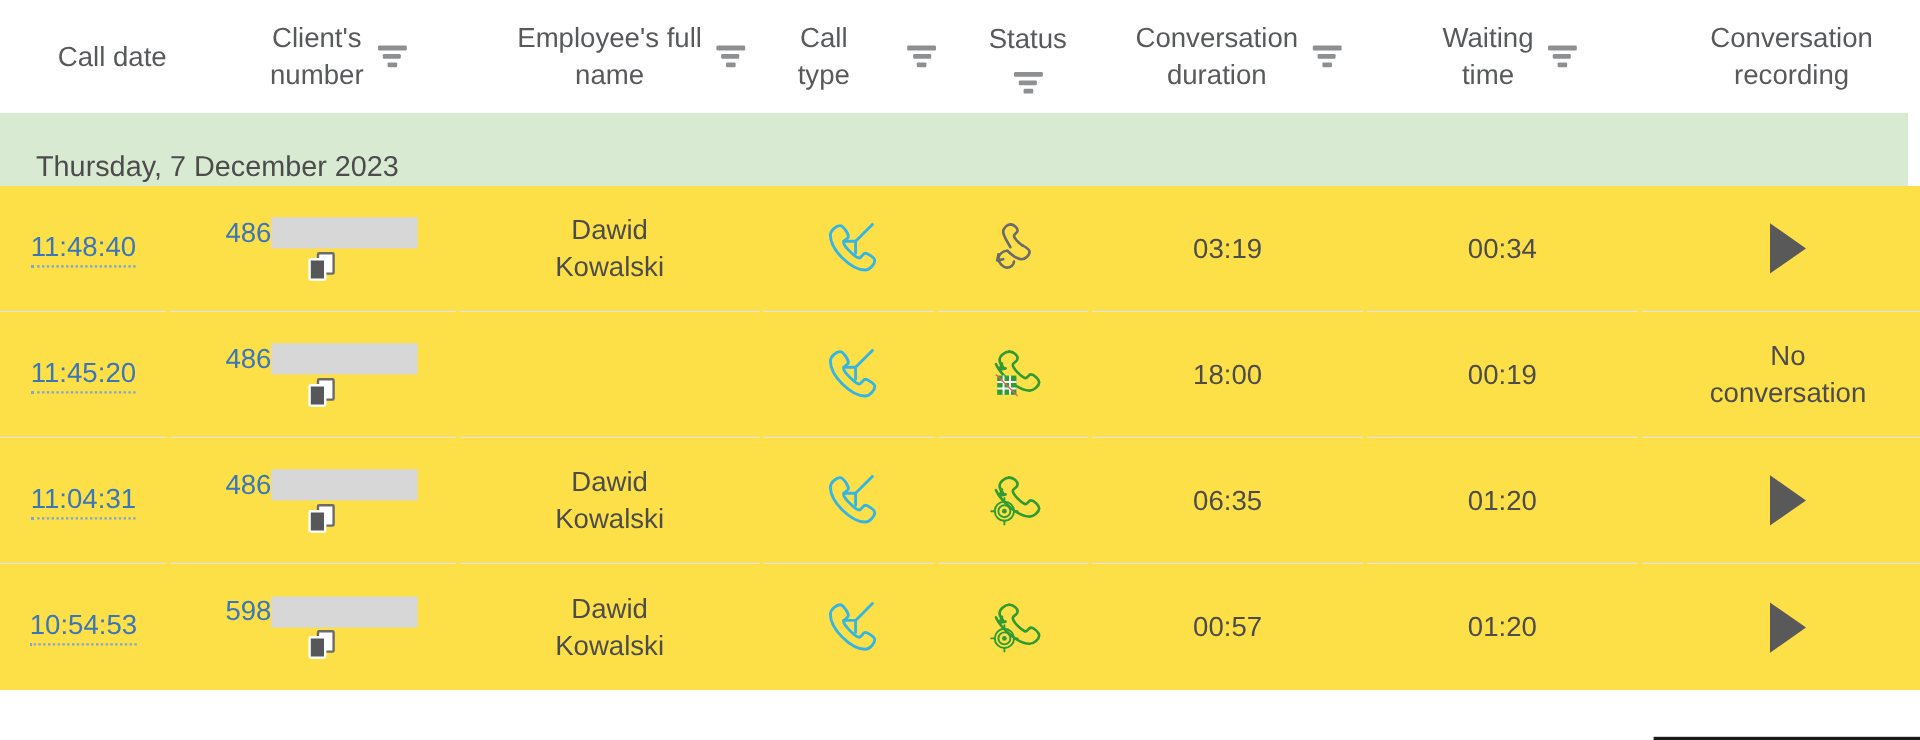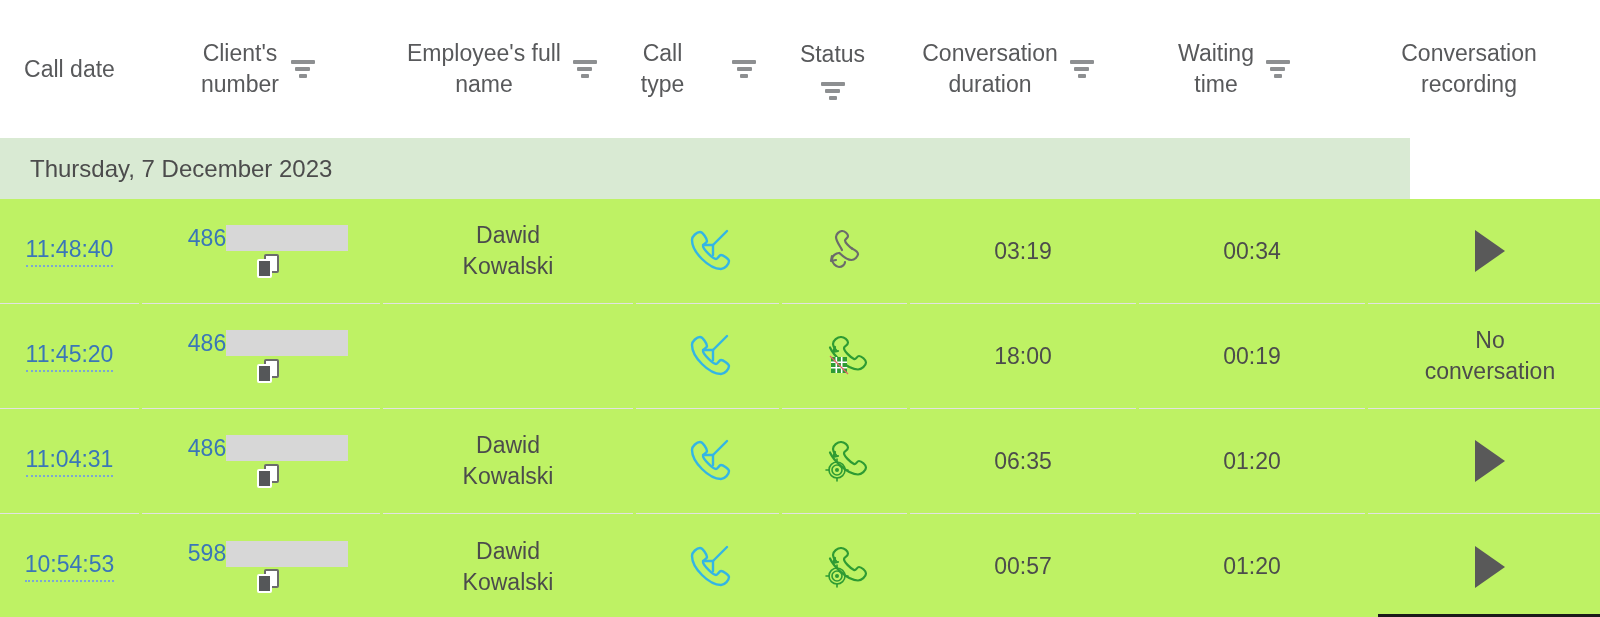--- a/index.html
+++ b/index.html
@@ -15,23 +15,24 @@
     width: 1600px;
     height: 617px;
     position: relative;
     background: #ffffff;
   }
 
   
   .thead {
     display: flex;
     width: 1600px;
-    height: 138px;
+    height: 94px;
     align-items: center;
     background: #ffffff;
+    padding-left: 24px;
   }
   .th {
     display: flex;
     align-items: center;
     justify-content: center;
     gap: 12px;
     height: 109px;
     padding: 0 6px;
     flex: none;
   }
@@ -57,41 +58,41 @@
     background: #8d8f91;
     height: 4px;
     border-radius: 1px;
   }
   .filter-icon i:nth-child(1) { width: 24px; }
   .filter-icon i:nth-child(2) { width: 15px; }
   .filter-icon i:nth-child(3) { width: 8px; }
 
   
   .group-row {
-    width: 1410px;
+    width: 1590px;
     height: 61px;
     background: #d9ead3;
     display: flex;
-    align-items: center;
+    align-items: flex-end;
     padding-left: 30px;
   }
   .group-title {
     font-size: 24px;
     color: #4c4c4c;
     line-height: 30px;
   }
 
   
   .tbody { width: 1600px; }
   .row {
     display: flex;
     width: 1600px;
     height: 105px;
     align-items: center;
-    background: #bef264;
+    background: #fde047;
     position: relative;
   }
   
   .row .td { border-bottom: 1px solid #e2e2e2; }
   .row:last-child .td { border-bottom: none; }
 
   .td {
     height: 105px;
     display: flex;
     align-items: center;

